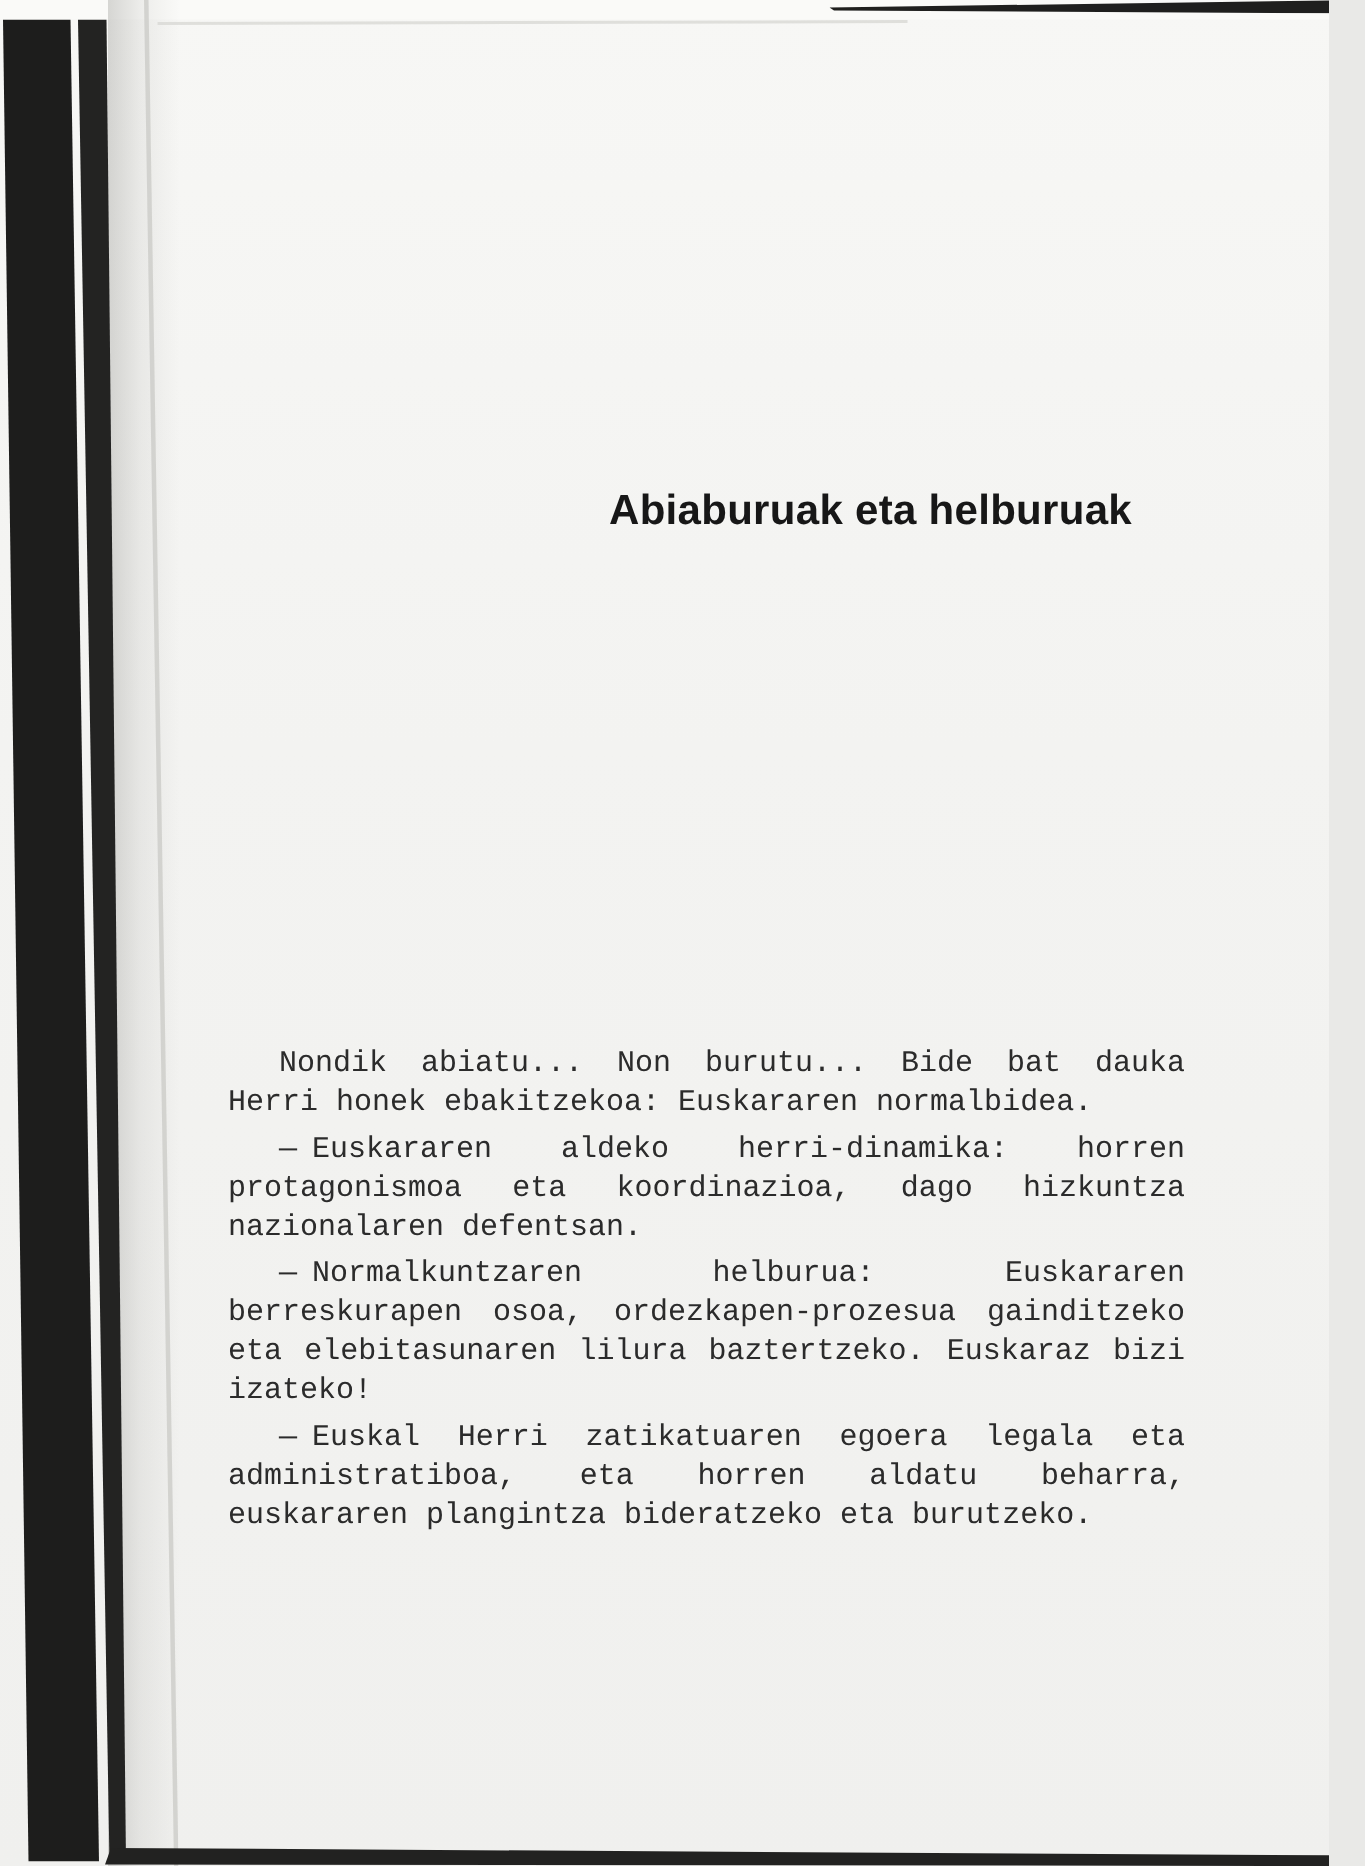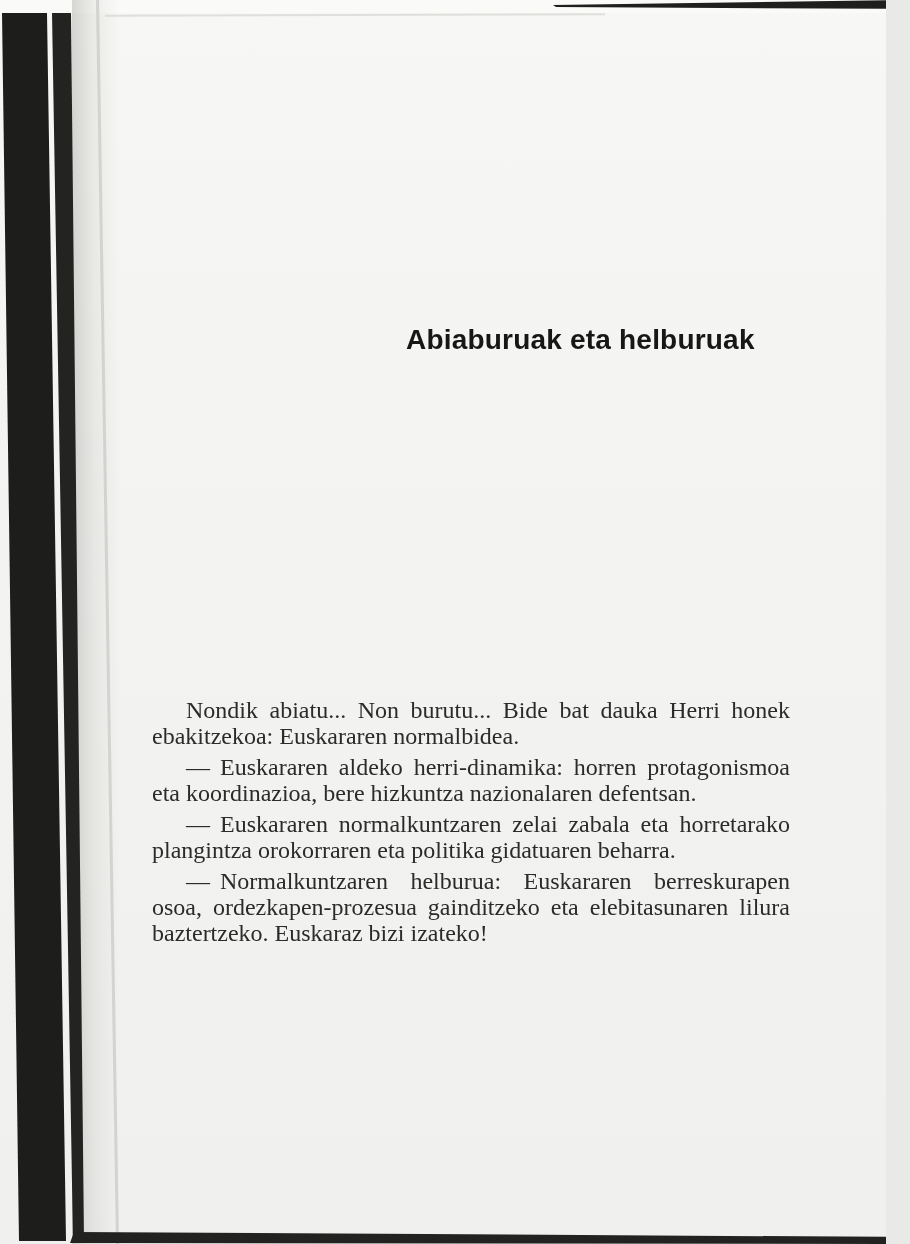--- a/index.html
+++ b/index.html
@@ -51,22 +51,23 @@
   .page-title {
     position: absolute; left: 406px; top: 324px;
     font-family: "Liberation Sans", sans-serif;
     font-weight: 700; font-size: 28px; line-height: 32px;
     letter-spacing: 0.2px; color: #171717; white-space: nowrap;
   }
 
   
   .body-text {
     position: absolute; left: 152px; top: 697px; width: 638px;
-    font-size: 24px; line-height: 26px; color: #2b2b2b;
+    font-size: 20px; line-height: 26px; color: #2b2b2b;
     text-align: justify;
+    font-family: Liberation Mono, monospace;
   }
   .body-text p { margin: 0 0 5px 0; text-indent: 34px; }
   .body-text .italic { font-style: italic; }
   .body-text .dash { margin-right: 10px; }
 </style>
 </head>
 <body>
 
 <div class="scan">
 
@@ -81,18 +82,18 @@
   <div class="artifact edge-top-wedge"></div>
   <div class="artifact edge-bottom-band"></div>
   <div class="edge-right-strip-a"></div>
   <div class="edge-right-strip-b"></div>
   <div class="top-smudge"></div>
 
   <h1 class="page-title">Abiaburuak eta helburuak</h1>
 
   <div class="body-text">
       <p><span>Nondik abiatu... Non burutu... Bide bat dauka Herri honek ebakitzekoa: Euskararen normalbidea.</span></p>
-      <p><span class="dash">—</span><span>Euskararen aldeko herri-dinamika: horren protagonismoa eta koordinazioa, bere hizkuntza nazionalaren defentsan.</span></p>
-      <p><span class="dash">—</span><span>Euskararen normalkuntzaren zelai zabala eta horretarako plangintza orokorraren eta politika gidatuaren beharra.</span></p>
+      <p><span class="dash">—</span><span>Euskararen aldeko herri-dinamika: horren protagonismoa eta koordinazioa, dago hizkuntza nazionalaren defentsan.</span></p>
       <p><span class="dash">—</span><span>Normalkuntzaren helburua: Euskararen berreskurapen osoa, ordezkapen-prozesua gainditzeko eta elebitasunaren lilura baztertzeko. Euskaraz bizi izateko!</span></p>
+      <p><span class="dash">—</span><span>Euskal Herri zatikatuaren egoera legala eta administratiboa, eta horren aldatu beharra, euskararen plangintza bideratzeko eta burutzeko.</span></p>
     </div>
 
 </div>
 
 </body></html>

